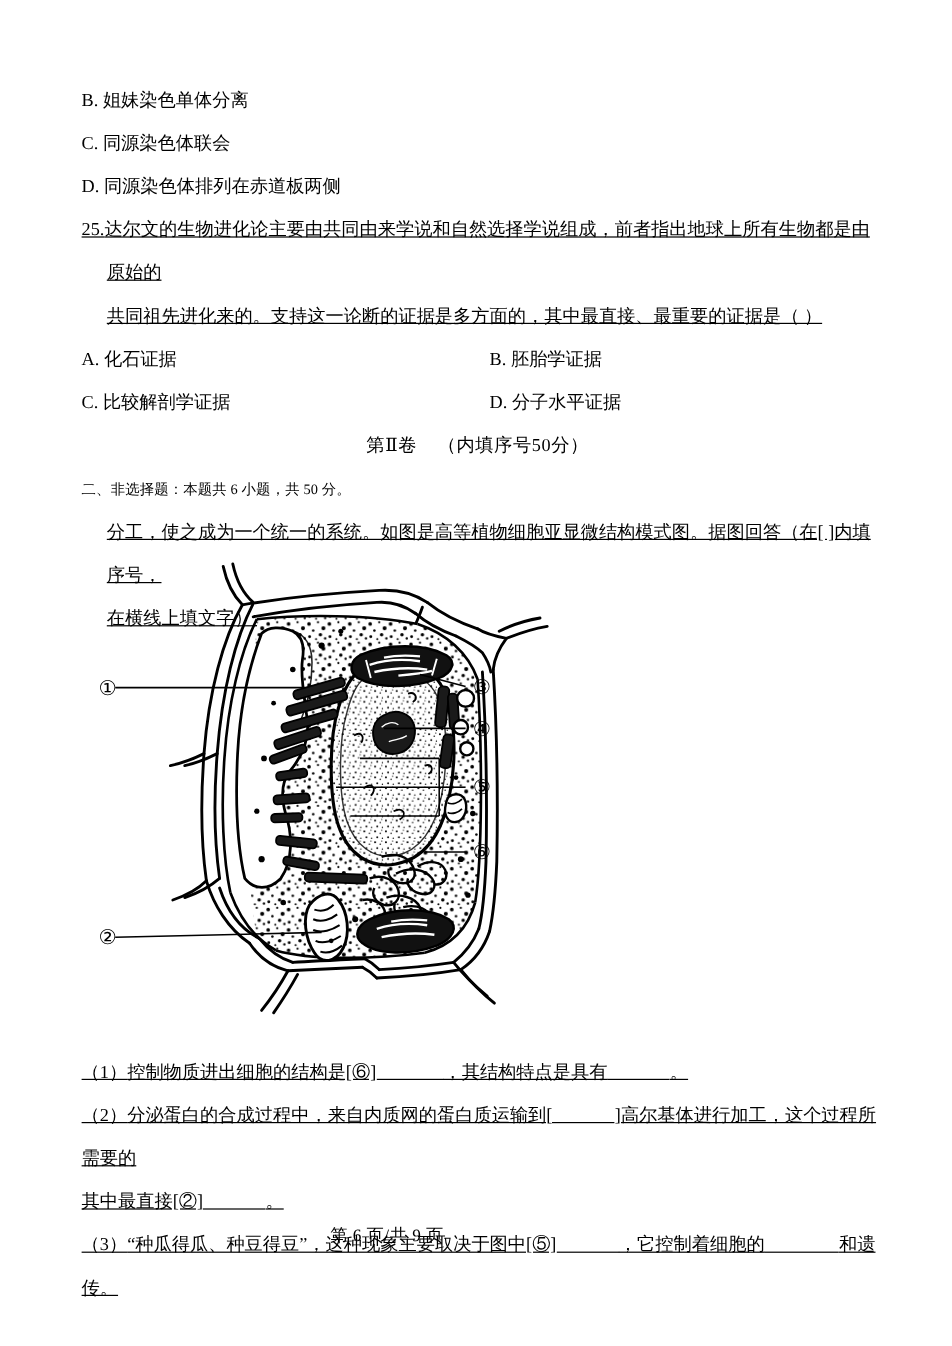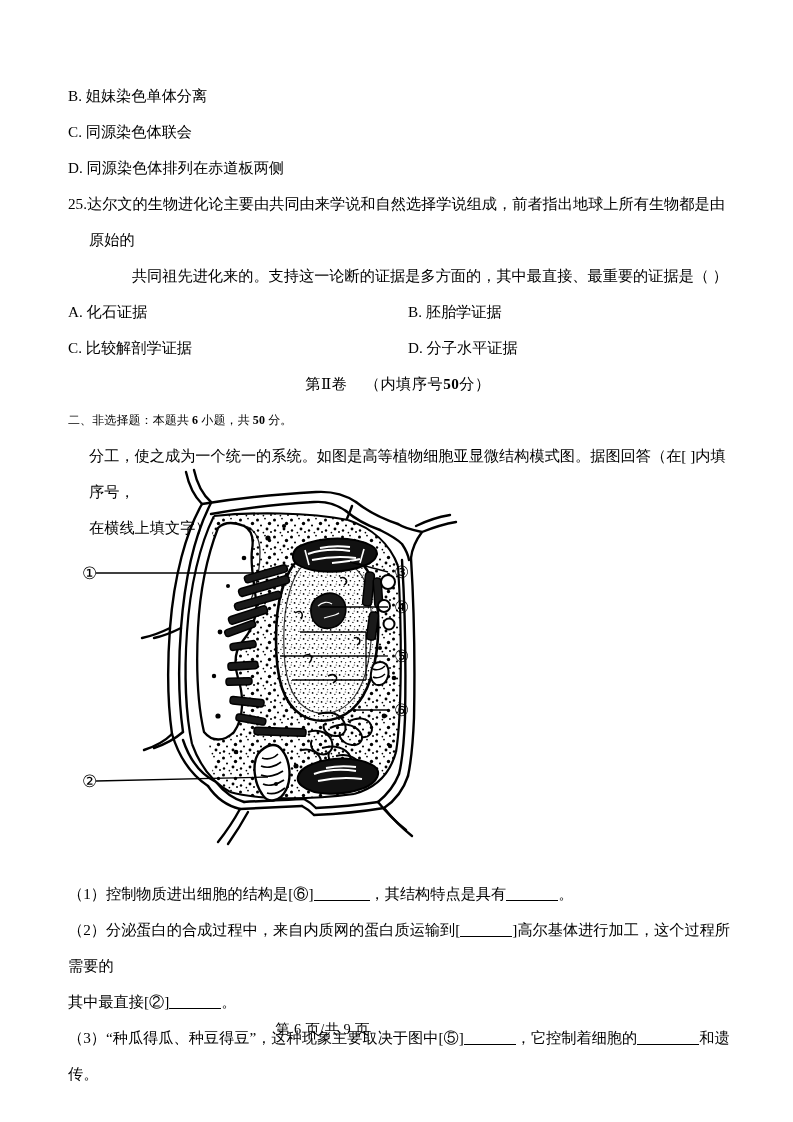--- a/index.html
+++ b/index.html
@@ -17,53 +17,54 @@
   }
   .page {
     position: absolute;
     left: 0; top: 0;
     width: 793px;
     height: 1122px;
   }
   .content {
     position: absolute;
     left: 68px;
-    top: 78px;
+    top: 66px;
     width: 660px;
   }
   .line {
     font-size: 12px;
     line-height: 36px;
     white-space: nowrap;
     letter-spacing: 0.1px;
   }
   .opt-line {
     position: relative;
     font-size: 15.2px;
     line-height: 36px;
     height: 36px;
     white-space: nowrap;
   }
   .opt-a { position: absolute; left: 0; }
   .opt-b { position: absolute; left: 340px; }
   .qpara {
     font-size: 15.2px;
     line-height: 36px;
+    text-decoration: underline;
   }
   .hang2 {
     padding-left: 21px;
     text-indent: -21px;
   }
   .vol-title {
     font-size: 15.2px;
     line-height: 36px;
     text-align: center;
     letter-spacing: 0.5px;
   }
-  .bold-num { font-weight: bold; }
+  .bold-num { font-weight: normal; }
   .blank-s {
     display: inline-block;
     border-bottom: 1.1px solid #000;
     width: 52px;
     vertical-align: -2px;
   }
   .blank-m {
     display: inline-block;
     border-bottom: 1.1px solid #000;
     width: 56px;
@@ -105,21 +106,21 @@
     <div class="opt-line">
       <span class="opt-a"><span>C.</span>&nbsp;<span>同源染色体联会</span></span>
     </div>
     <div class="opt-line">
       <span class="opt-a"><span>D.</span>&nbsp;<span>同源染色体排列在赤道板两侧</span></span>
     </div>
 
     <div class="qpara hang2">
       <span>25.</span><span>达尔文的生物进化论主要由共同由来学说和自然选择学说组成，前者指出地球上所有生物都是由原始的</span>
     </div>
-    <div class="qpara" style="padding-left:21px;text-align:right;">共同祖先进化来的。支持这一论断的证据是多方面的，其中最直接、最重要的证据是（      ）</div>
+    <div class="qpara" style="padding-left:21px;">共同祖先进化来的。支持这一论断的证据是多方面的，其中最直接、最重要的证据是（      ）</div>
 
     <div class="opt-line">
       <span class="opt-a"><span>A.</span>&nbsp;<span>化石证据</span></span>
       <span class="opt-b"><span>B.</span>&nbsp;<span>胚胎学证据</span></span>
     </div>
     <div class="opt-line">
       <span class="opt-a"><span>C.</span>&nbsp;<span>比较解剖学证据</span></span>
       <span class="opt-b"><span>D.</span>&nbsp;<span>分子水平证据</span></span>
     </div>
 

